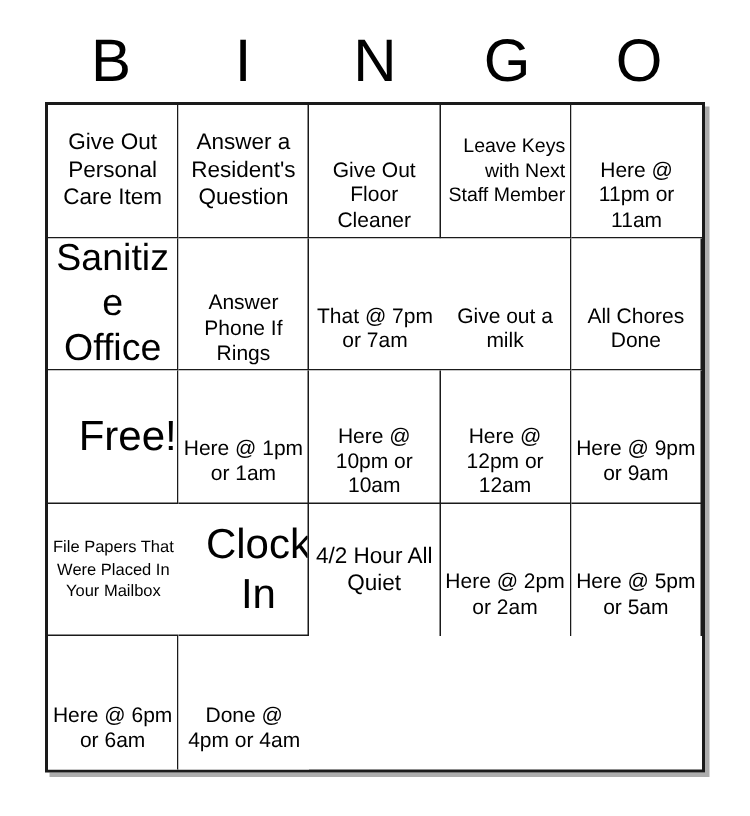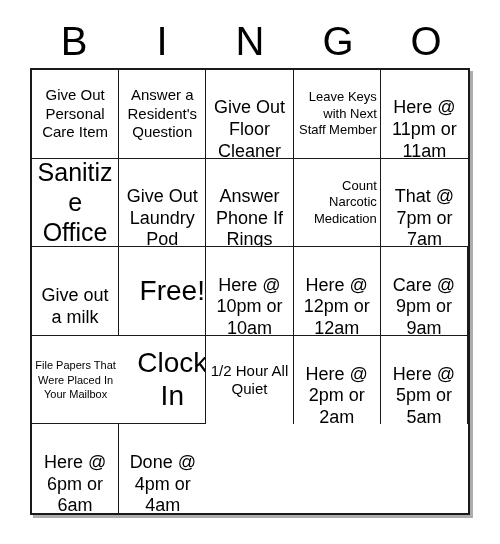--- a/index.html
+++ b/index.html
@@ -83,21 +83,21 @@
     display: block;
     width: 100%;
     line-height: 1.2;
     word-wrap: break-word;
   }
 
   
   .sz-xs  { font-size: 11px; line-height: 1.28; }
   .sz-sm  { font-size: 13px; line-height: 1.25; text-align: right; }
   .sz-md  { font-size: 15px; line-height: 1.22; }
-  .sz-lg  { font-size: 18px; line-height: 1.2; margin-top: 32px;  }
+  .sz-lg  { font-size: 14px; line-height: 1.2; margin-top: 32px;  }
   .sz-xl  { font-size: 25px; line-height: 1.2;  }
   .sz-xxl { font-size: 28px; line-height: 1.15; margin-left: 20px; }
 </style>
 </head>
 <body>
 
 <div id="card">
 
   <div id="header">
     <div class="header-letter">B</div>
@@ -119,55 +119,55 @@
       </div>
       <div class="cell col4 row1">
         <span class="cell-text sz-sm">Leave Keys with Next Staff Member</span>
       </div>
       <div class="cell col5 row1">
         <span class="cell-text sz-lg">Here @ 11pm or 11am</span>
       </div>
       <div class="cell col1 row2">
         <span class="cell-text sz-xl">Sanitize Office</span>
       </div>
-      <div class="cell col2 row2">
-        <span class="cell-text sz-lg">Give Out Laundry Pod</span>
-      </div>
       <div class="cell col3 row2">
         <span class="cell-text sz-lg">Answer Phone If Rings</span>
-      </div>
-      <div class="cell col4 row2">
-        <span class="cell-text sz-sm">Count Narcotic Medication</span>
       </div>
       <div class="cell col5 row2">
         <span class="cell-text sz-lg">That @ 7pm or 7am</span>
       </div>
       <div class="cell col1 row3">
         <span class="cell-text sz-lg">Give out a milk</span>
       </div>
+      <div class="cell col2 row3">
+        <span class="cell-text sz-lg">All Chores Done</span>
+      </div>
       <div class="cell col3 row3">
         <span class="cell-text sz-xxl">Free!</span>
+      </div>
+      <div class="cell col4 row3">
+        <span class="cell-text sz-lg">Here @ 1pm or 1am</span>
       </div>
       <div class="cell col1 row4">
         <span class="cell-text sz-lg">Here @ 10pm or 10am</span>
       </div>
       <div class="cell col2 row4">
         <span class="cell-text sz-lg">Here @ 12pm or 12am</span>
       </div>
       <div class="cell col3 row4">
-        <span class="cell-text sz-lg">Care @ 9pm or 9am</span>
+        <span class="cell-text sz-lg">Here @ 9pm or 9am</span>
       </div>
       <div class="cell col5 row4">
         <span class="cell-text sz-xs">File Papers That Were Placed In Your Mailbox</span>
       </div>
       <div class="cell col4 row4">
         <span class="cell-text sz-xxl">Clock In</span>
       </div>
       <div class="cell col1 row5">
-        <span class="cell-text sz-md">1/2 Hour All Quiet</span>
+        <span class="cell-text sz-md">4/2 Hour All Quiet</span>
       </div>
       <div class="cell col2 row5">
         <span class="cell-text sz-lg">Here @ 2pm or 2am</span>
       </div>
       <div class="cell col3 row5">
         <span class="cell-text sz-lg">Here @ 5pm or 5am</span>
       </div>
       <div class="cell col4 row5">
         <span class="cell-text sz-lg">Here @ 6pm or 6am</span>
       </div>

